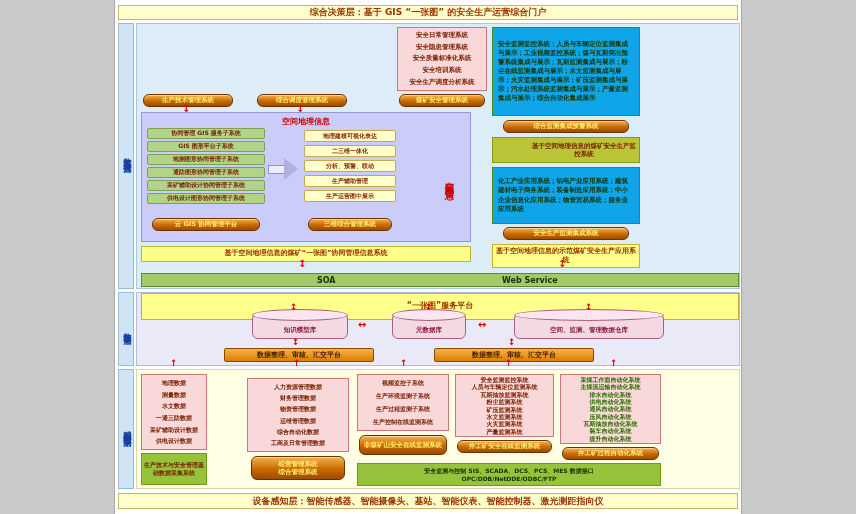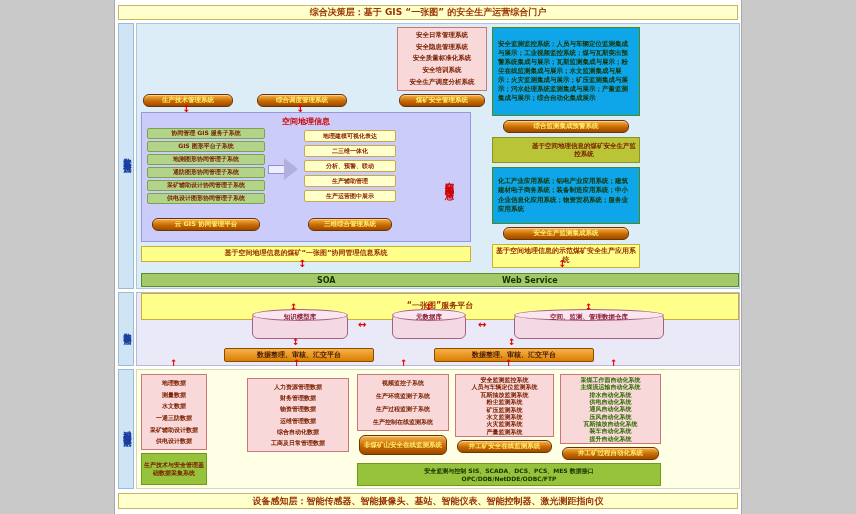--- a/index.html
+++ b/index.html
@@ -24,21 +24,21 @@
   .item-sm { font-size:6px; line-height:1.3; }
   .item-green { color:#2e6b00; }
   .para { font-size:6.5px; color:#143300; font-weight:bold; line-height:1.4; text-align:left; padding:3px; display:block; }
   .obtn { background:linear-gradient(#f6b24a,#c76a00 55%,#9e4a00); border:1px solid #6e3200; border-radius:6px; color:#ffee6a; font-weight:bold; font-size:6.5px; display:flex; align-items:center; justify-content:center; text-align:center; line-height:1.3; box-shadow:inset 0 1px 0 rgba(255,255,255,.45); }
   .ybar { background:#ffff8c; border:1px solid #c9b030; color:#993300; font-weight:bold; font-size:7px; display:flex; align-items:center; justify-content:center; text-align:center; line-height:1.3; padding:0 2px; }
   .gbar { background:#a3c968; border:1px solid #5c8a2c; color:#143300; font-weight:bold; font-size:8px; }
   .gitem { background:#b2d488; border:1px solid #7ba24e; border-radius:2px; font-size:6px; color:#7b2000; font-weight:bold; display:flex; align-items:center; justify-content:center; white-space:nowrap; }
   .yitem { background:#ffffcc; border:1px solid #c8a848; border-radius:2px; font-size:6px; color:#8b2500; font-weight:bold; display:flex; align-items:center; justify-content:center; white-space:nowrap; }
   .vred { writing-mode:vertical-rl; text-orientation:upright; color:#cc0000; font-weight:bold; font-size:9px; letter-spacing:2px; display:flex; align-items:center; justify-content:center; }
   .title-red { color:#cc0000; font-weight:bold; font-size:8px; text-align:center; }
-  .cylinder { background:#f3d9e4; border:1px solid #a86080; border-radius:6px; display:flex; justify-content:center; }
+  .cylinder { background:#f3d9e4; border:1px solid #a86080; border-radius:6px; display:flex; align-items:flex-end; justify-content:center; }
   .cylinder::before { content:""; position:absolute; top:-5px; left:-1px; right:-1px; height:10px; border:1px solid #a86080; border-radius:50%; background:#f9e6ee; }
   .cyl-label { position:relative; z-index:1; font-size:6.5px; font-weight:bold; color:#8b1a3a; text-align:center; line-height:1.2; padding-bottom:3px; }
   .exch { background:linear-gradient(#f7b14a,#d97f00); border:1px solid #8a4a00; border-radius:2px; color:#4a1c00; font-weight:bold; font-size:7px; display:flex; align-items:center; justify-content:center; }
   .arr { color:#e00000; font-weight:bold; line-height:1; font-size:10px; z-index:6; }
   .arr-v::before { content:"\2195"; }
   .arr-h::before { content:"\2194"; }
   .arr-u::before { content:"\2191"; }
   .ba-shaft { position:absolute; left:0; top:7px; width:16px; height:9px; background:#eef; border:1px solid #9090cc; border-right:none; }
   .ba-head { position:absolute; left:16px; top:0; width:0; height:0; border-top:11px solid transparent; border-bottom:11px solid transparent; border-left:14px solid #b0b0dd; }
   .soa-label { position:absolute; top:2px; font-size:8px; font-weight:bold; color:#143300; }
@@ -163,20 +163,24 @@
   </div>
 
   <div class="abs panel pink-panel" style="left:247px;top:378px;width:102px;height:74px;">
     <div class="item item-sm">人力资源管理数据</div>
     <div class="item item-sm">财务管理数据</div>
     <div class="item item-sm">物资管理数据</div>
     <div class="item item-sm">运维管理数据</div>
     <div class="item item-sm">综合自动化数据</div>
     <div class="item item-sm">工商及日常管理数据</div>
   </div>
+  <div class="abs obtn" style="left:251px;top:456px;width:94px;height:24px;flex-direction:column;">
+    <span>经营管理系统</span>
+    <span>综合管理系统</span>
+  </div>
 
   <div class="abs panel pink-panel" style="left:357px;top:374px;width:92px;height:57px;">
     <div class="item item-sm">视频监控子系统</div>
     <div class="item item-sm">生产环境监测子系统</div>
     <div class="item item-sm">生产过程监测子系统</div>
     <div class="item item-sm">生产控制在线监测系统</div>
   </div>
   <div class="abs obtn" style="left:359px;top:435px;width:88px;height:20px;">非煤矿山安全在线监测系统</div>
 
   <div class="abs panel pink-panel" style="left:455px;top:374px;width:99px;height:63px;padding:1px;">

